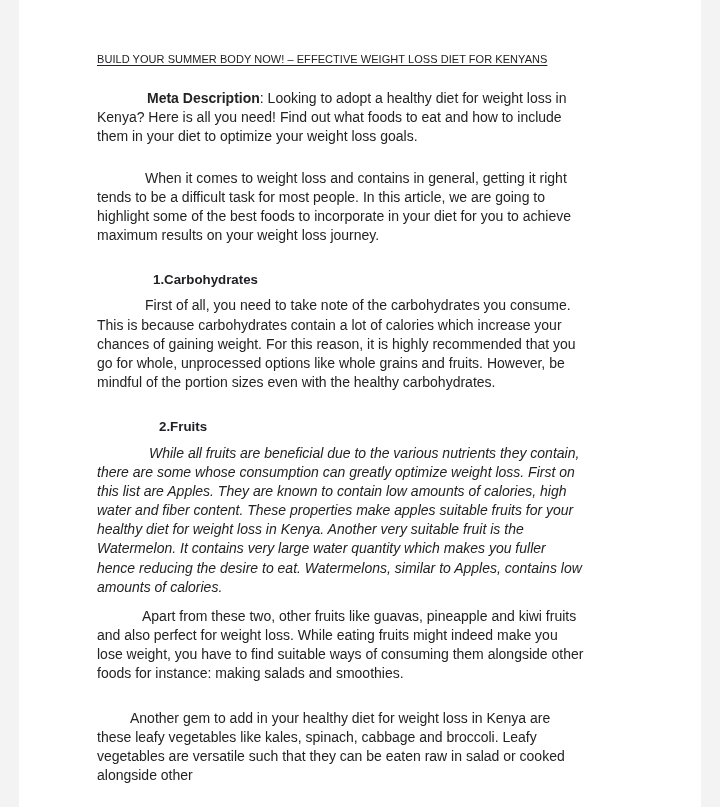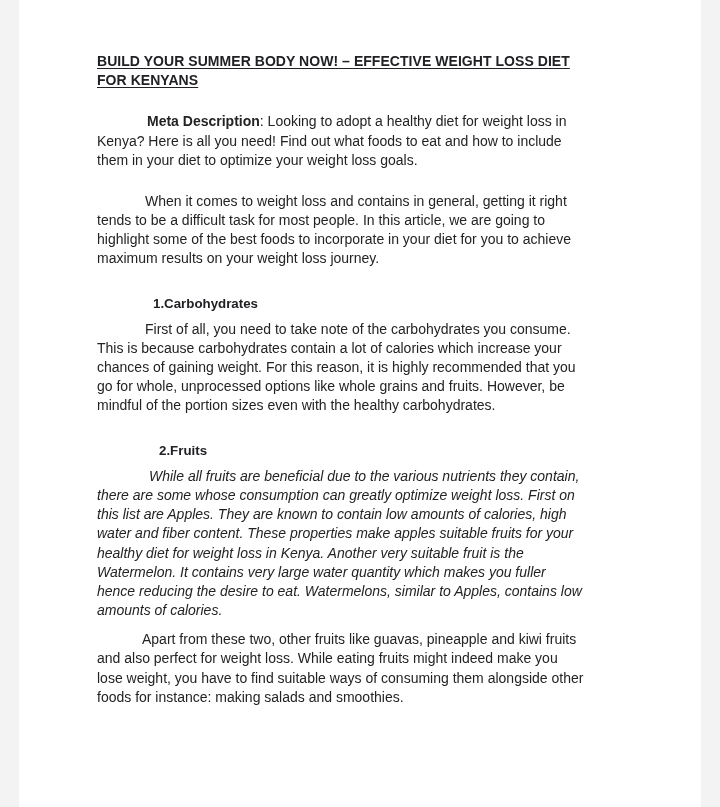--- a/index.html
+++ b/index.html
@@ -27,22 +27,22 @@
     height: 807px;
     background: #ffffff;
   }
   .content {
     position: absolute;
     left: 78px;
     top: 52px;
     width: 487px;
   }
   .doc-title {
-    font-size: 14px;
-    font-weight: bold;
+    font-size: 11px;
+    font-weight: normal;
     color: #202124;
     line-height: 1.37;
     text-decoration: underline;
     text-underline-offset: 2px;
     letter-spacing: 0.05px;
     margin: 0 0 0 0;
   }
   .para {
     font-size: 14px;
     color: #232323;
@@ -104,16 +104,17 @@
 
       <div class="spacer-sm"></div>
 
       <p class="para p-apart">Apart from these two, other fruits like guavas, pineapple and kiwi fruits and also perfect for weight loss. While eating fruits might indeed make you lose weight, you have to find suitable ways of consuming them alongside other foods for instance: making salads and smoothies.</p>
 
       <div class="spacer-lg"></div>
 
 
       <div class="spacer-xs"></div>
 
+      <p class="para p-leafy">Another gem to add in your healthy diet for weight loss in Kenya are these leafy vegetables like kales, spinach, cabbage and broccoli. Leafy vegetables are versatile such that they can be eaten raw in salad or cooked alongside other</p>
 
     </div>
   </div>
 </div>
 
 </body></html>

